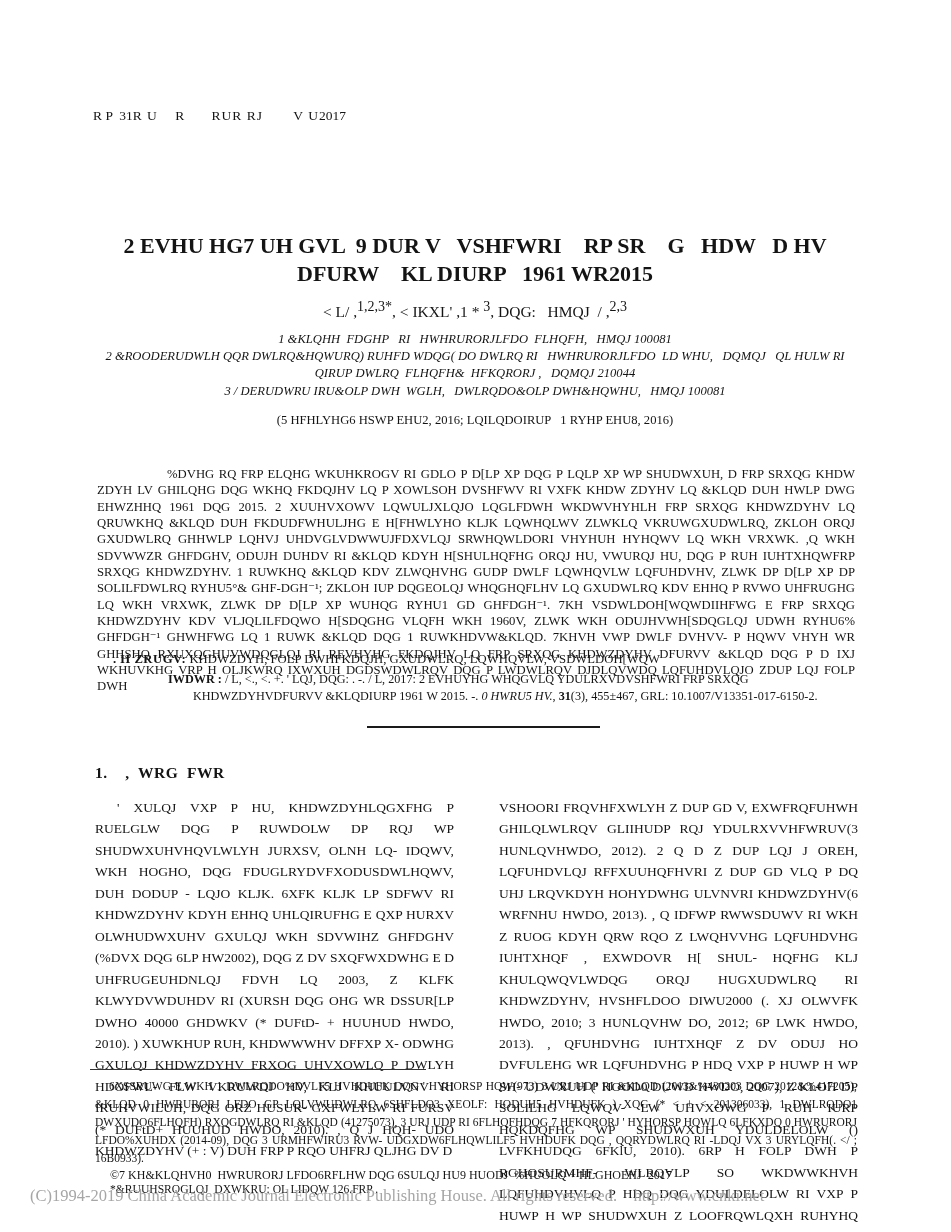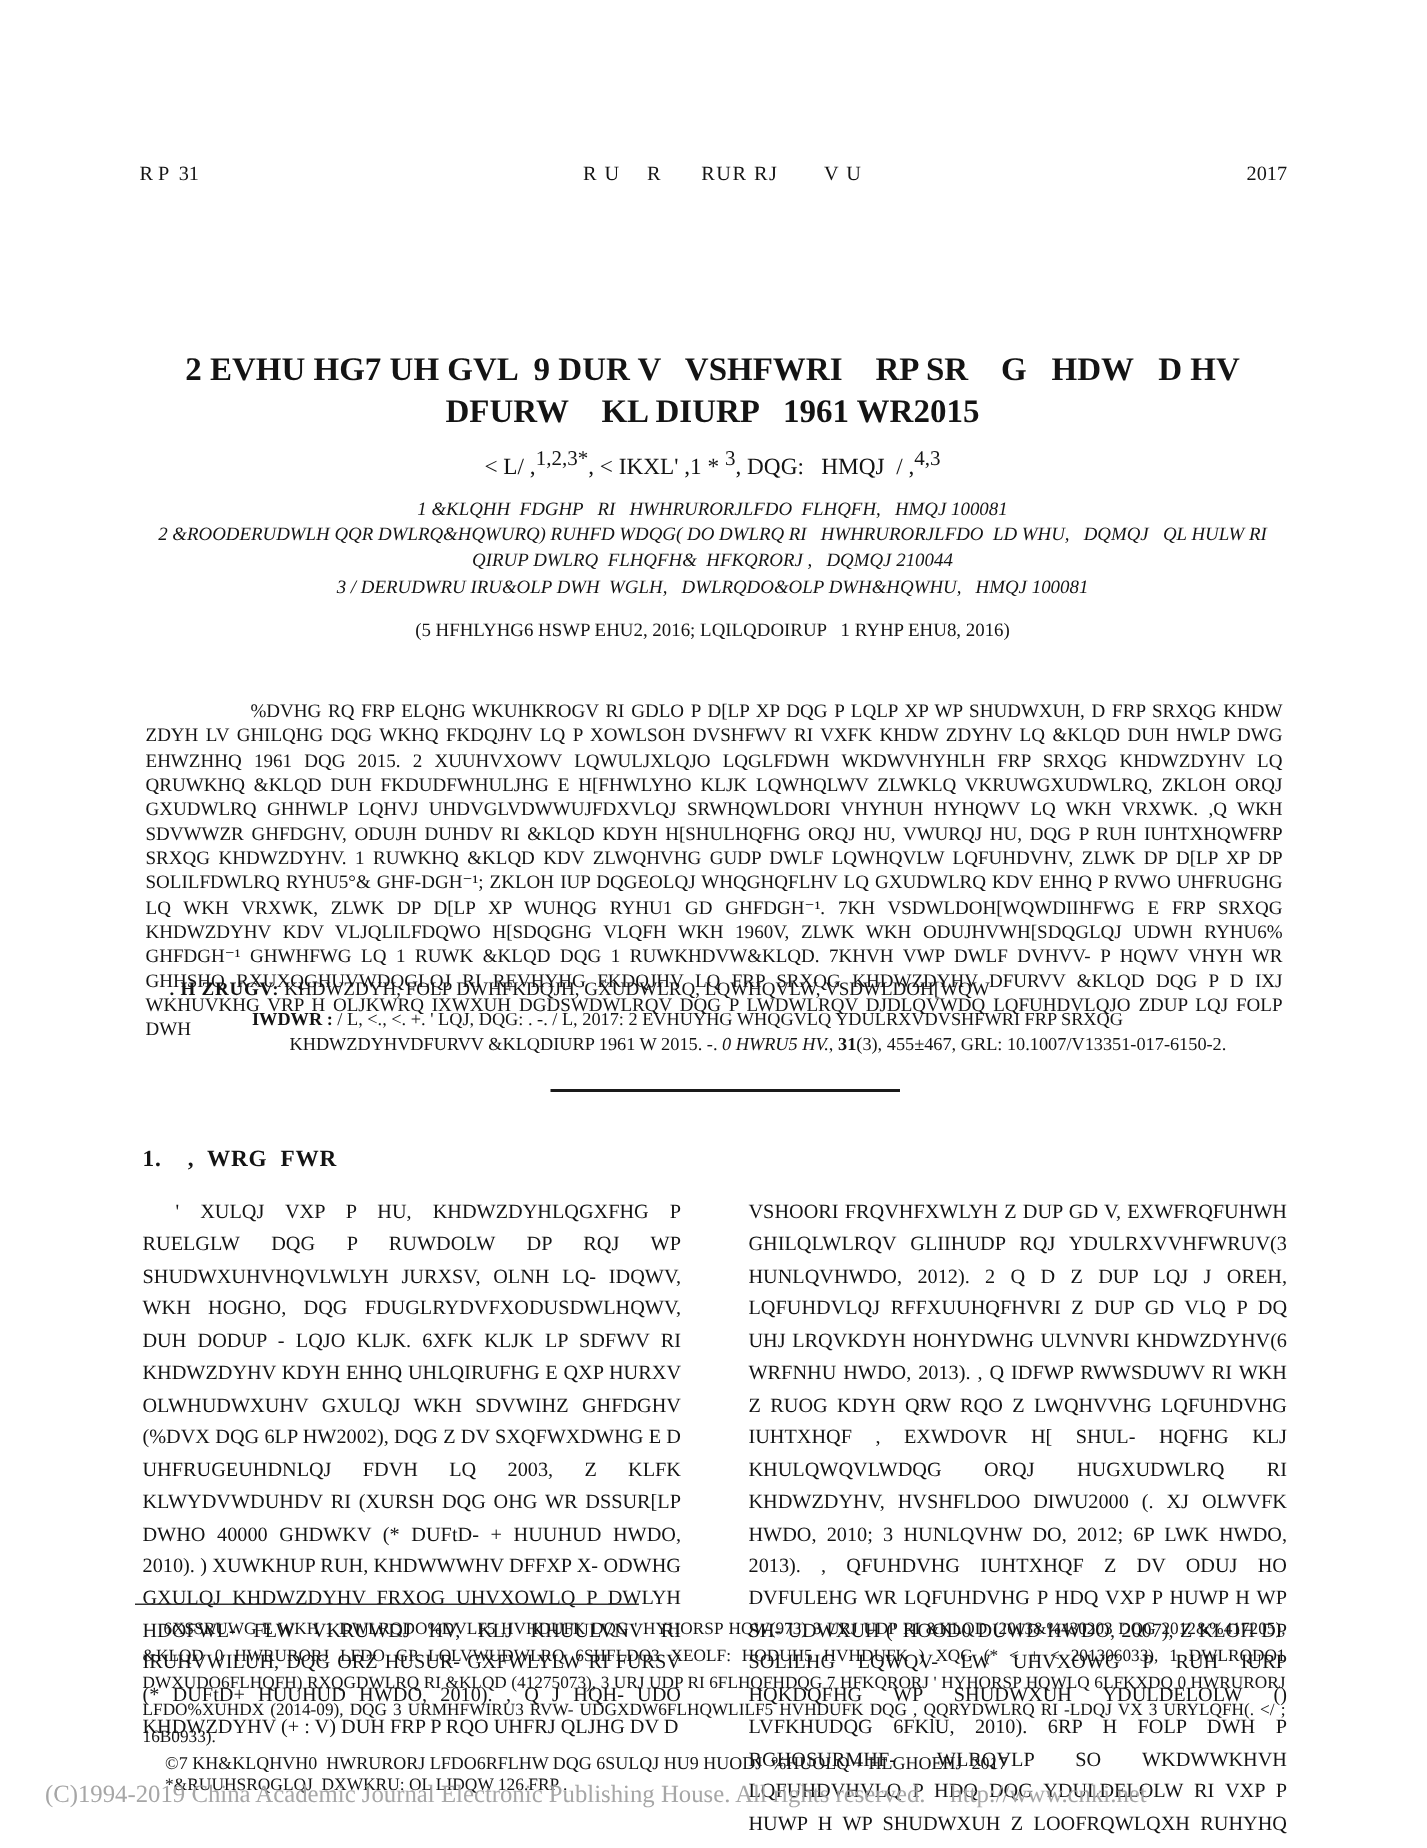--- a/index.html
+++ b/index.html
@@ -4,21 +4,21 @@
 <style>
   html,body{margin:0;padding:0;}
   body{
     width:951px;height:1232px;position:relative;background:#ffffff;
     font-family:"Liberation Serif","DejaVu Serif",serif;
     color:#141414;overflow:hidden;
   }
   .abs{position:absolute;}
   .prewrap{white-space:pre-wrap;}
   
-  .pg-header{top:108px;left:93px;width:765px;display:flex;justify-content:space-between;
+  .pg-header{top:108px;left:93px;width:765px;display:flex;justify-content:flex-start;
     font-size:13.5px;}
   .pg-header .center{letter-spacing:1px;}
   
   .title{top:232px;left:95px;width:760px;text-align:center;font-weight:bold;
     font-size:22px;line-height:28px;}
   
   .authors{top:299px;left:95px;width:760px;text-align:center;font-size:15.5px;}
   .authors sup{font-size:14px;}
   
   .affil{top:331px;left:95px;width:760px;text-align:center;font-style:italic;
@@ -64,21 +64,21 @@
   <span class="prewrap">R P  31</span>
   <span class="center prewrap">R U    R      RUR RJ       V U</span>
   <span>2017</span>
 </div>
 
 <div class="abs title">
   <div class="prewrap">2 EVHU HG7 UH GVL  9 DUR V   VSHFWRI    RP SR    G   HDW   D HV</div>
   <div class="prewrap">DFURW    KL DIURP   1961 WR2015</div>
 </div>
 
-<div class="abs authors prewrap"><span>&lt; L/ ,</span><sup>1,2,3*</sup><span>, &lt; IKXL' ,1 * </span><sup>3</sup><span>, DQG:   HMQJ  / ,</span><sup>4,3</sup></div>
+<div class="abs authors prewrap"><span>&lt; L/ ,</span><sup>1,2,3*</sup><span>, &lt; IKXL' ,1 * </span><sup>3</sup><span>, DQG:   HMQJ  / ,</span><sup>2,3</sup></div>
 
 <div class="abs affil">
   <div class="prewrap">1 &amp;KLQHH  FDGHP   RI   HWHRURORJLFDO  FLHQFH,   HMQJ 100081</div>
   <div class="prewrap">2 &amp;ROODERUDWLH QQR DWLRQ&amp;HQWURQ) RUHFD WDQG( DO DWLRQ RI   HWHRURORJLFDO  LD WHU,   DQMQJ   QL HULW RI</div>
   <div class="prewrap">QIRUP DWLRQ  FLHQFH&amp;  HFKQRORJ ,   DQMQJ 210044</div>
   <div class="prewrap">3 / DERUDWRU IRU&amp;OLP DWH  WGLH,   DWLRQDO&amp;OLP DWH&amp;HQWHU,   HMQJ 100081</div>
 </div>
 
 <div class="abs received prewrap">(5 HFHLYHG6 HSWP EHU2, 2016; LQILQDOIRUP   1 RYHP EHU8, 2016)</div>
 

